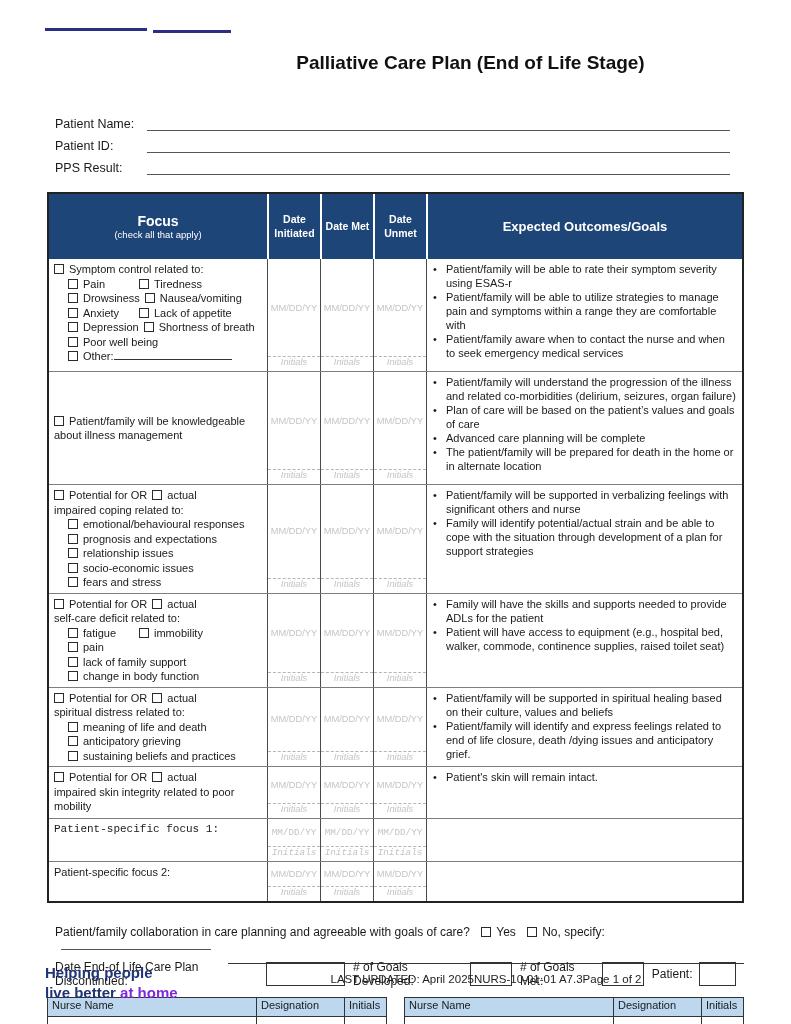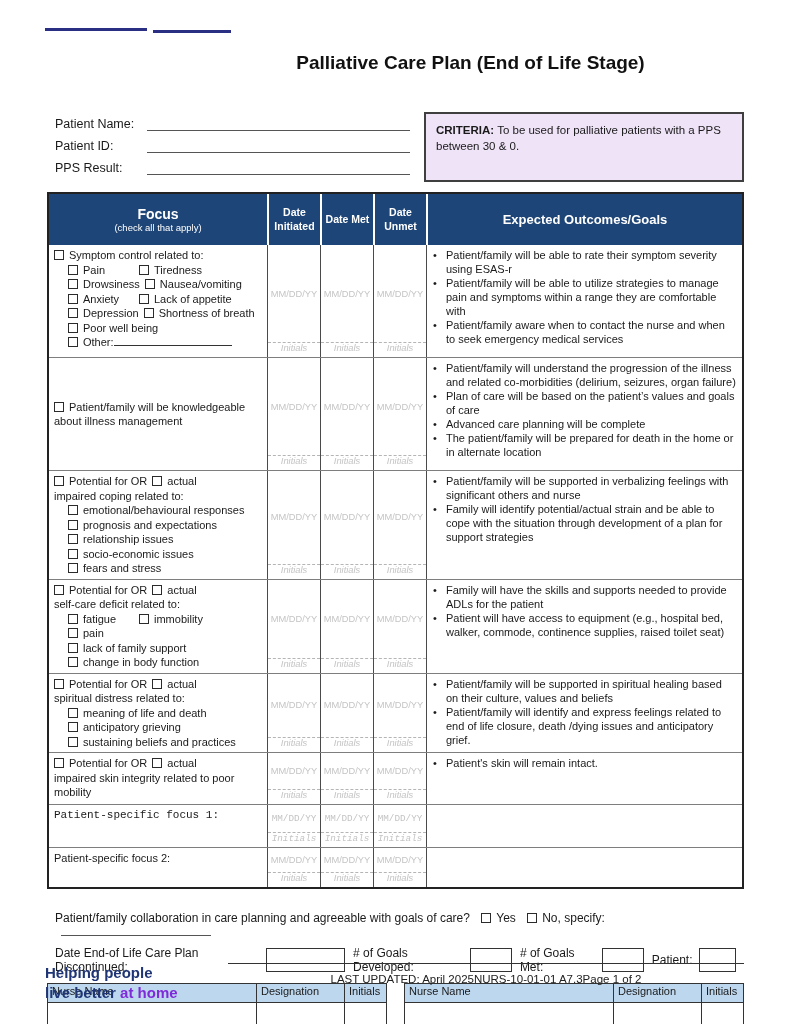--- a/index.html
+++ b/index.html
@@ -29,21 +29,21 @@
   .pfields{flex:1;padding-left:8px;padding-right:14px;padding-top:4px}
   .pfield{display:flex;align-items:flex-end;margin-bottom:7px}
   .plabel{width:92px;font-size:12.5px;flex:none}
   .pline{flex:1;border-bottom:1.6px solid #555;height:15px}
   .crit{width:320px;background:var(--crit-bg);border:2px solid #3f3f3f;padding:9px 10px;font-size:11.5px;line-height:1.35}
   .crit b{font-weight:bold}
 
   
   .ptable{border:2px solid #222;margin-top:10px}
   .thead{display:flex;background:var(--navy);color:#fff}
-  .th{border-left:2px solid #fff;display:flex;flex-direction:column;align-items:center;justify-content:center;padding:12px 2px;text-align:center}
+  .th{border-left:2px solid #fff;display:flex;flex-direction:column;align-items:center;justify-content:center;padding:19px 2px;text-align:center}
   .th:first-child{border-left:none}
   .thf{width:218px}
   .thf1{font-size:14px;font-weight:bold}
   .thf2{font-size:9.5px}
   .thd{width:53px;font-size:10.5px;font-weight:bold;line-height:1.25}
   .tho{flex:1;font-size:13px;font-weight:bold}
   .trow{display:flex;border-top:1.4px solid #7e7e7e}
   .trow:first-child{border-top:none}
   .cell{border-left:1px solid #4a4a4a}
   .fcell{width:218px;border-left:none;padding:3px 5px;font-size:11px;line-height:14.5px}
@@ -113,24 +113,20 @@
       </div>
       <div class="pfield">
         <span class="plabel">Patient ID:</span>
         <span class="pline"></span>
       </div>
       <div class="pfield">
         <span class="plabel">PPS Result:</span>
         <span class="pline"></span>
       </div>
     </div>
-    <div class="crit">
-      <b>CRITERIA:</b>
-      <span>To be used for palliative patients with a PPS between 30 &amp; 0.</span>
-    </div>
   </div>
 
   <div class="ptable">
     <div class="thead">
       <div class="th thf">
         <div class="thf1">Focus</div>
         <div class="thf2">(check all that apply)</div>
       </div>
       <div class="th thd">Date Initiated</div>
       <div class="th thd">Date Met</div>

